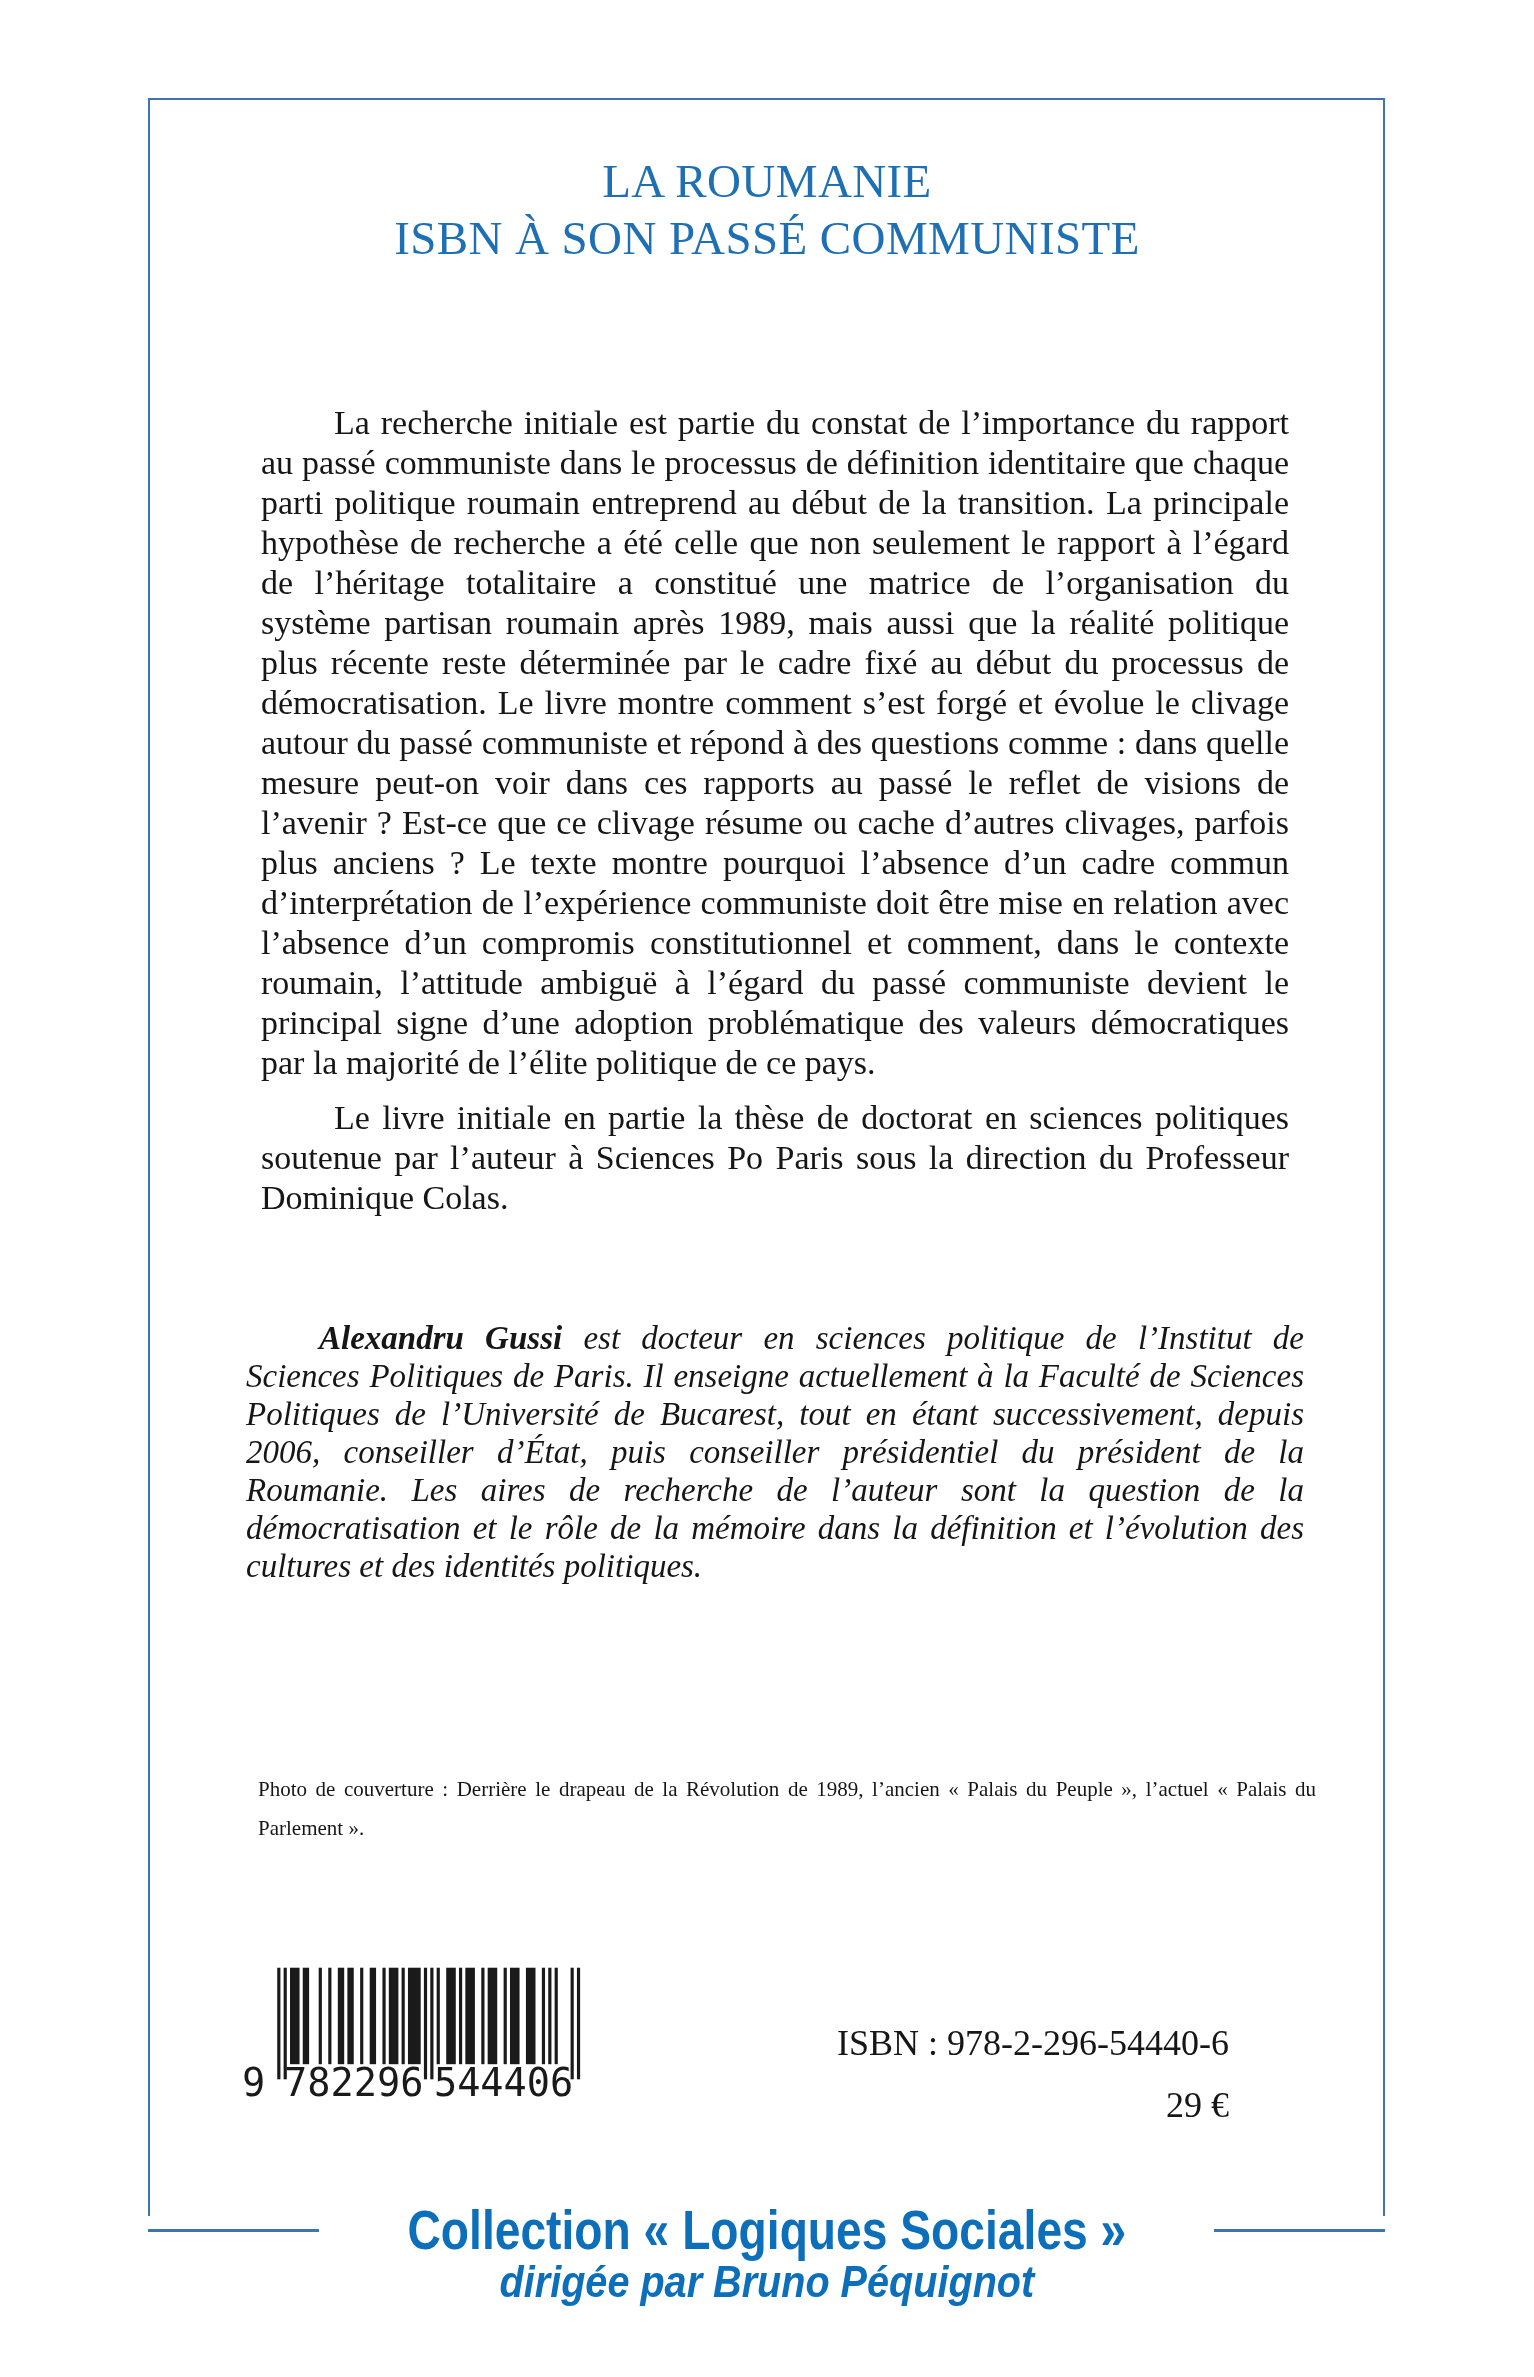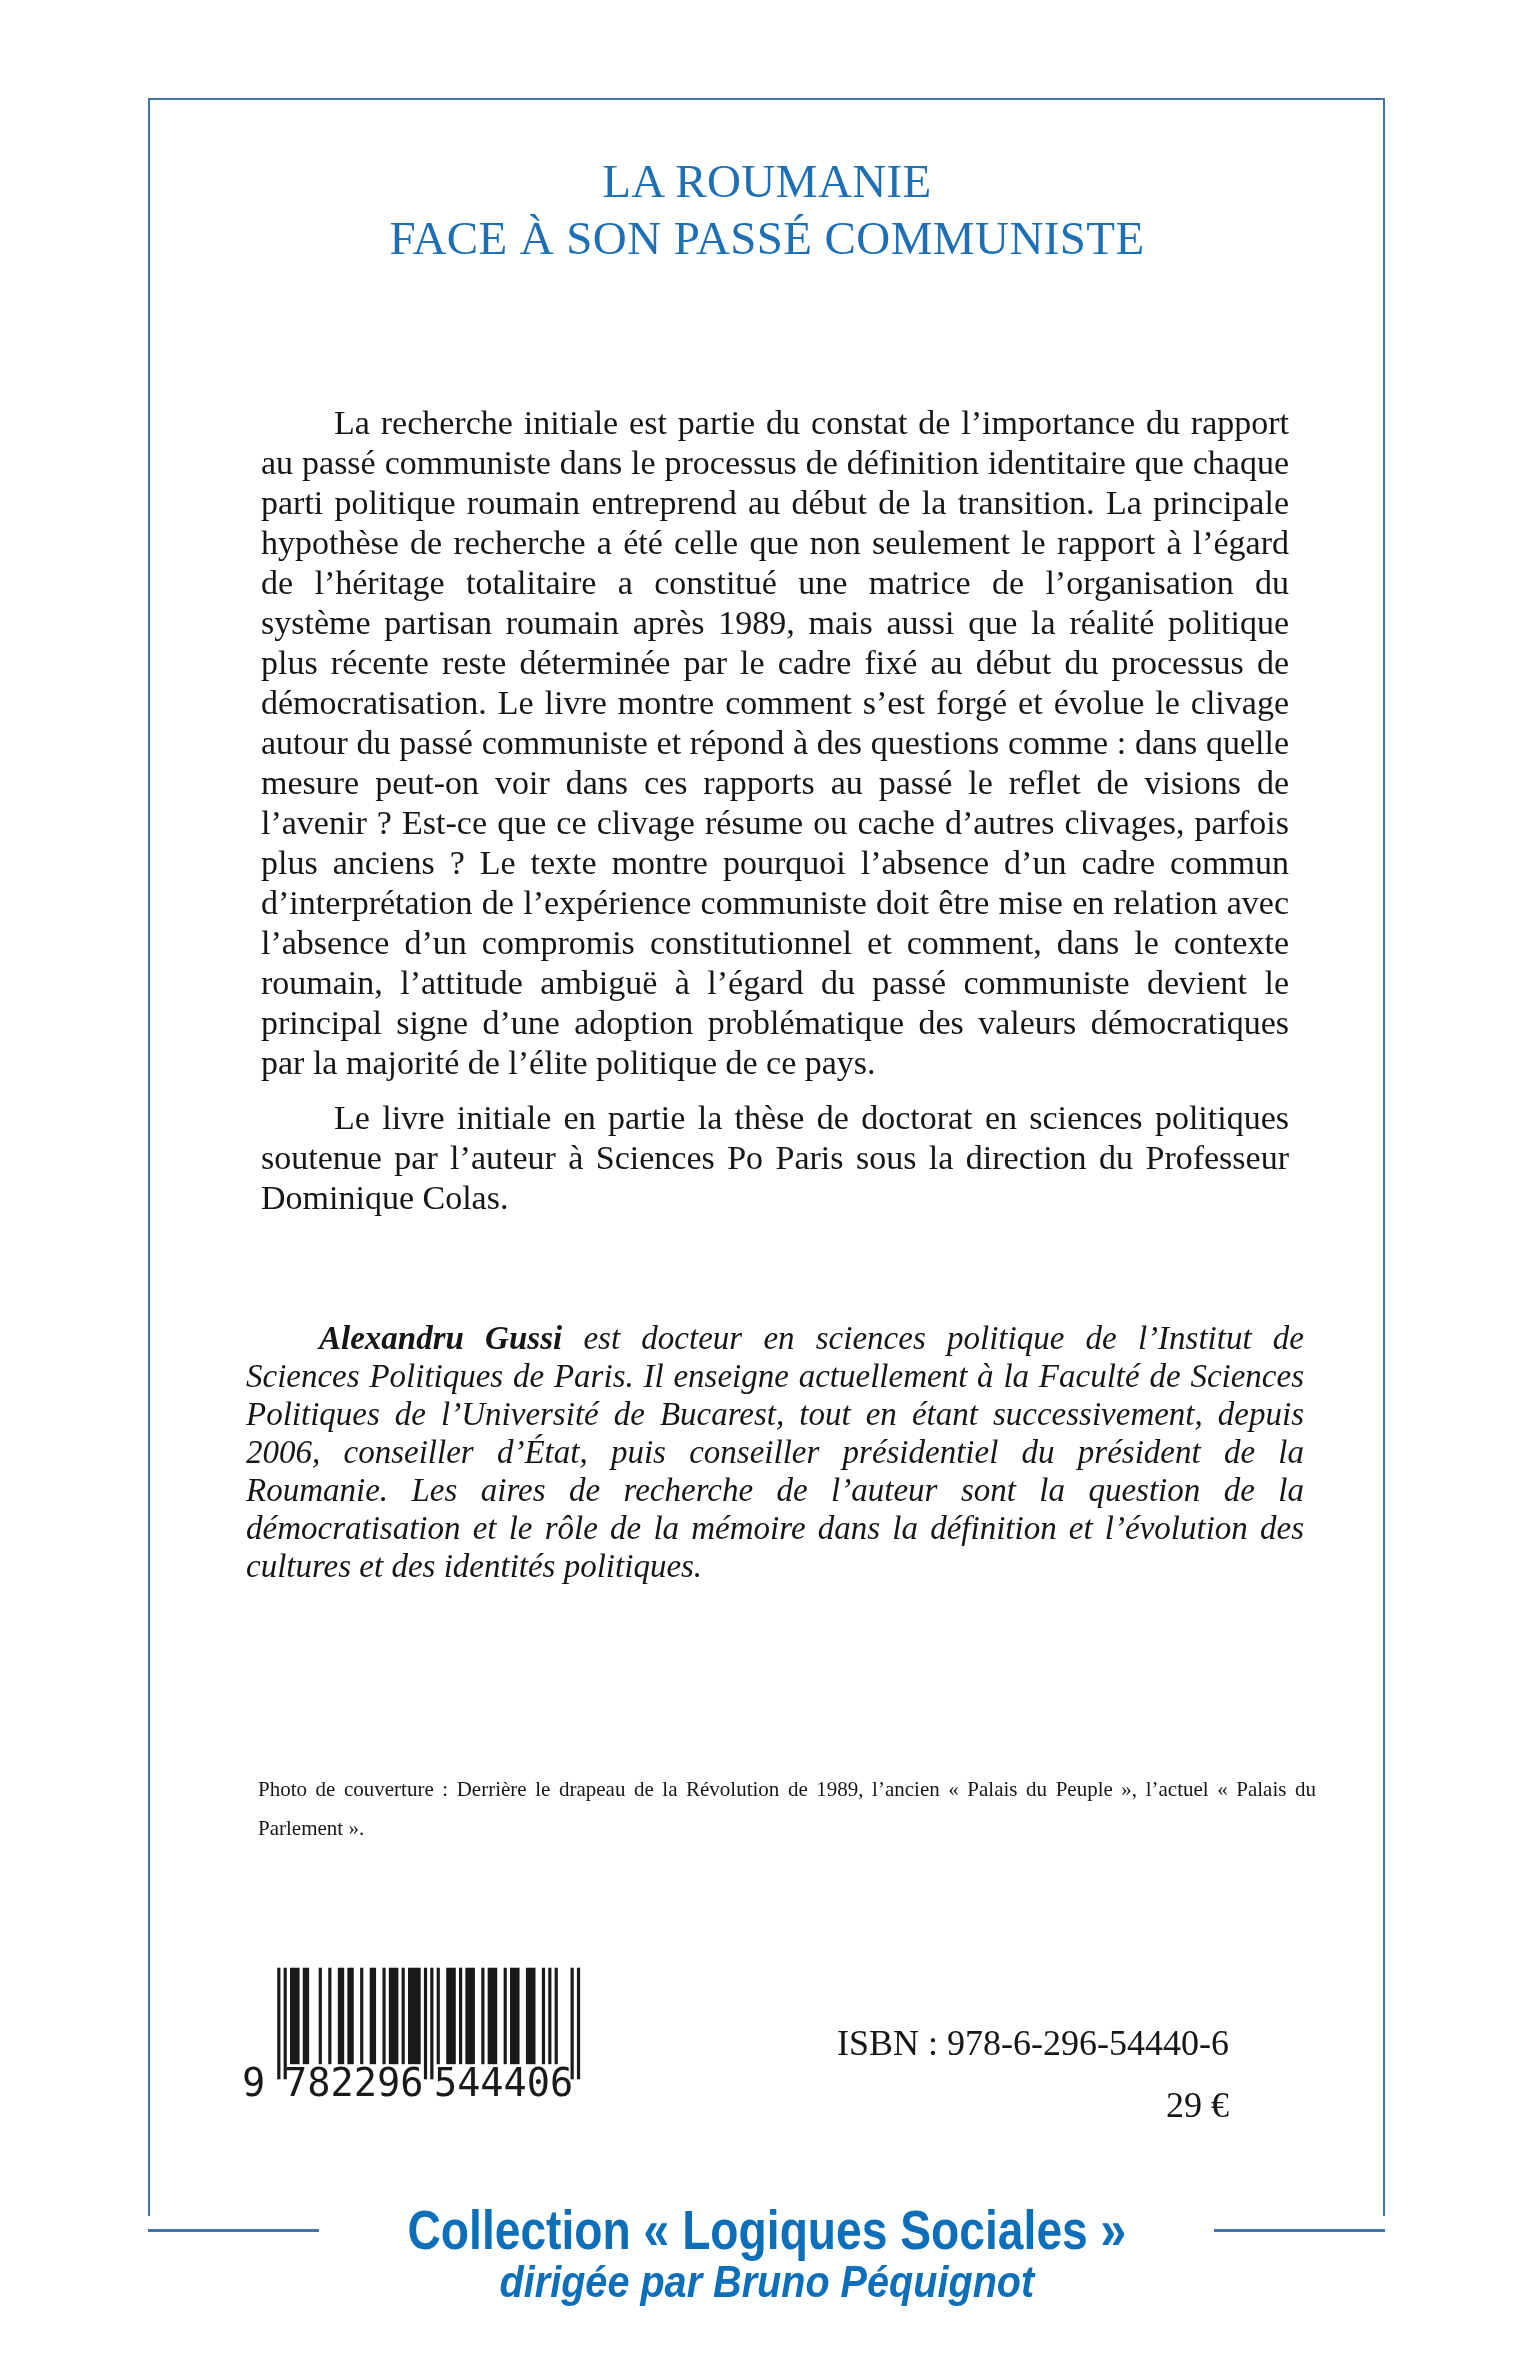--- a/index.html
+++ b/index.html
@@ -107,21 +107,21 @@
 </style>
 </head>
 <body>
 
 <div class="page">
 
   <div class="frame"></div>
 
   <div class="book-title">
     <div>LA ROUMANIE</div>
-    <div>FACE À SON PASSÉ COMMUNISTE</div>
+    <div>ISBN À SON PASSÉ COMMUNISTE</div>
   </div>
 
   <div class="synopsis">
     <p>La recherche initiale est partie du constat de l’importance du rapport au passé communiste dans le processus de définition identitaire que chaque parti politique roumain entreprend au début de la transition. La principale hypothèse de recherche a été celle que non seulement le rapport à l’égard de l’héritage totalitaire a constitué une matrice de l’organisation du système partisan roumain après 1989, mais aussi que la réalité politique plus récente reste déterminée par le cadre fixé au début du processus de démocratisation. Le livre montre comment s’est forgé et évolue le clivage autour du passé communiste et répond à des questions comme : dans quelle mesure peut-on voir dans ces rapports au passé le reflet de visions de l’avenir ? Est-ce que ce clivage résume ou cache d’autres clivages, parfois plus anciens ? Le texte montre pourquoi l’absence d’un cadre commun d’interprétation de l’expérience communiste doit être mise en relation avec l’absence d’un compromis constitutionnel et comment, dans le contexte roumain, l’attitude ambiguë à l’égard du passé communiste devient le principal signe d’une adoption problématique des valeurs démocratiques par la majorité de l’élite politique de ce pays.</p>
     <p>Le livre initiale en partie la thèse de doctorat en sciences politiques soutenue par l’auteur à Sciences Po Paris sous la direction du Professeur Dominique Colas.</p>
   </div>
 
   <p class="bio"><b>Alexandru Gussi</b> <span>est docteur en sciences politique de l’Institut de Sciences Politiques de Paris. Il enseigne actuellement à la Faculté de Sciences Politiques de l’Université de Bucarest, tout en étant successivement, depuis 2006, conseiller d’État, puis conseiller présidentiel du président de la Roumanie. Les aires de recherche de l’auteur sont la question de la démocratisation et le rôle de la mémoire dans la définition et l’évolution des cultures et des identités politiques.</span></p>
 
   <p class="photo-credit">Photo de couverture : Derrière le drapeau de la Révolution de 1989, l’ancien « Palais du Peuple », l’actuel « Palais du Parlement ».</p>
@@ -156,21 +156,21 @@
       <rect x="365.0" y="2" width="3.8" height="115" fill="#1a1a1a"></rect>
       <rect x="372.6" y="2" width="3.8" height="115" fill="#1a1a1a"></rect>
       <rect x="391.6" y="2" width="3.8" height="133" fill="#1a1a1a"></rect>
       <rect x="399.2" y="2" width="3.8" height="133" fill="#1a1a1a"></rect>
       <text x="0" y="155" text-anchor="start" fill="#1a1a1a" font-family="&quot;DejaVu Sans Mono&quot;,&quot;Liberation Mono&quot;,monospace" font-size="46">9</text>
       <text x="133.2" y="155" text-anchor="middle" fill="#1a1a1a" font-family="&quot;DejaVu Sans Mono&quot;,&quot;Liberation Mono&quot;,monospace" font-size="46">782296</text>
       <text x="311.8" y="155" text-anchor="middle" fill="#1a1a1a" font-family="&quot;DejaVu Sans Mono&quot;,&quot;Liberation Mono&quot;,monospace" font-size="46">544406</text>
     </svg>
 
   <div class="isbn-block">
-    <div>ISBN : 978-6-296-54440-6</div>
+    <div>ISBN : 978-2-296-54440-6</div>
     <div class="price">29 €</div>
   </div>
 
   <div class="collection-band">
     <div class="band-line"></div>
     <div class="collection-text">
       <div class="collection-name">Collection « Logiques Sociales »</div>
       <div class="collection-director">dirigée par Bruno Péquignot</div>
     </div>
     <div class="band-line"></div>

